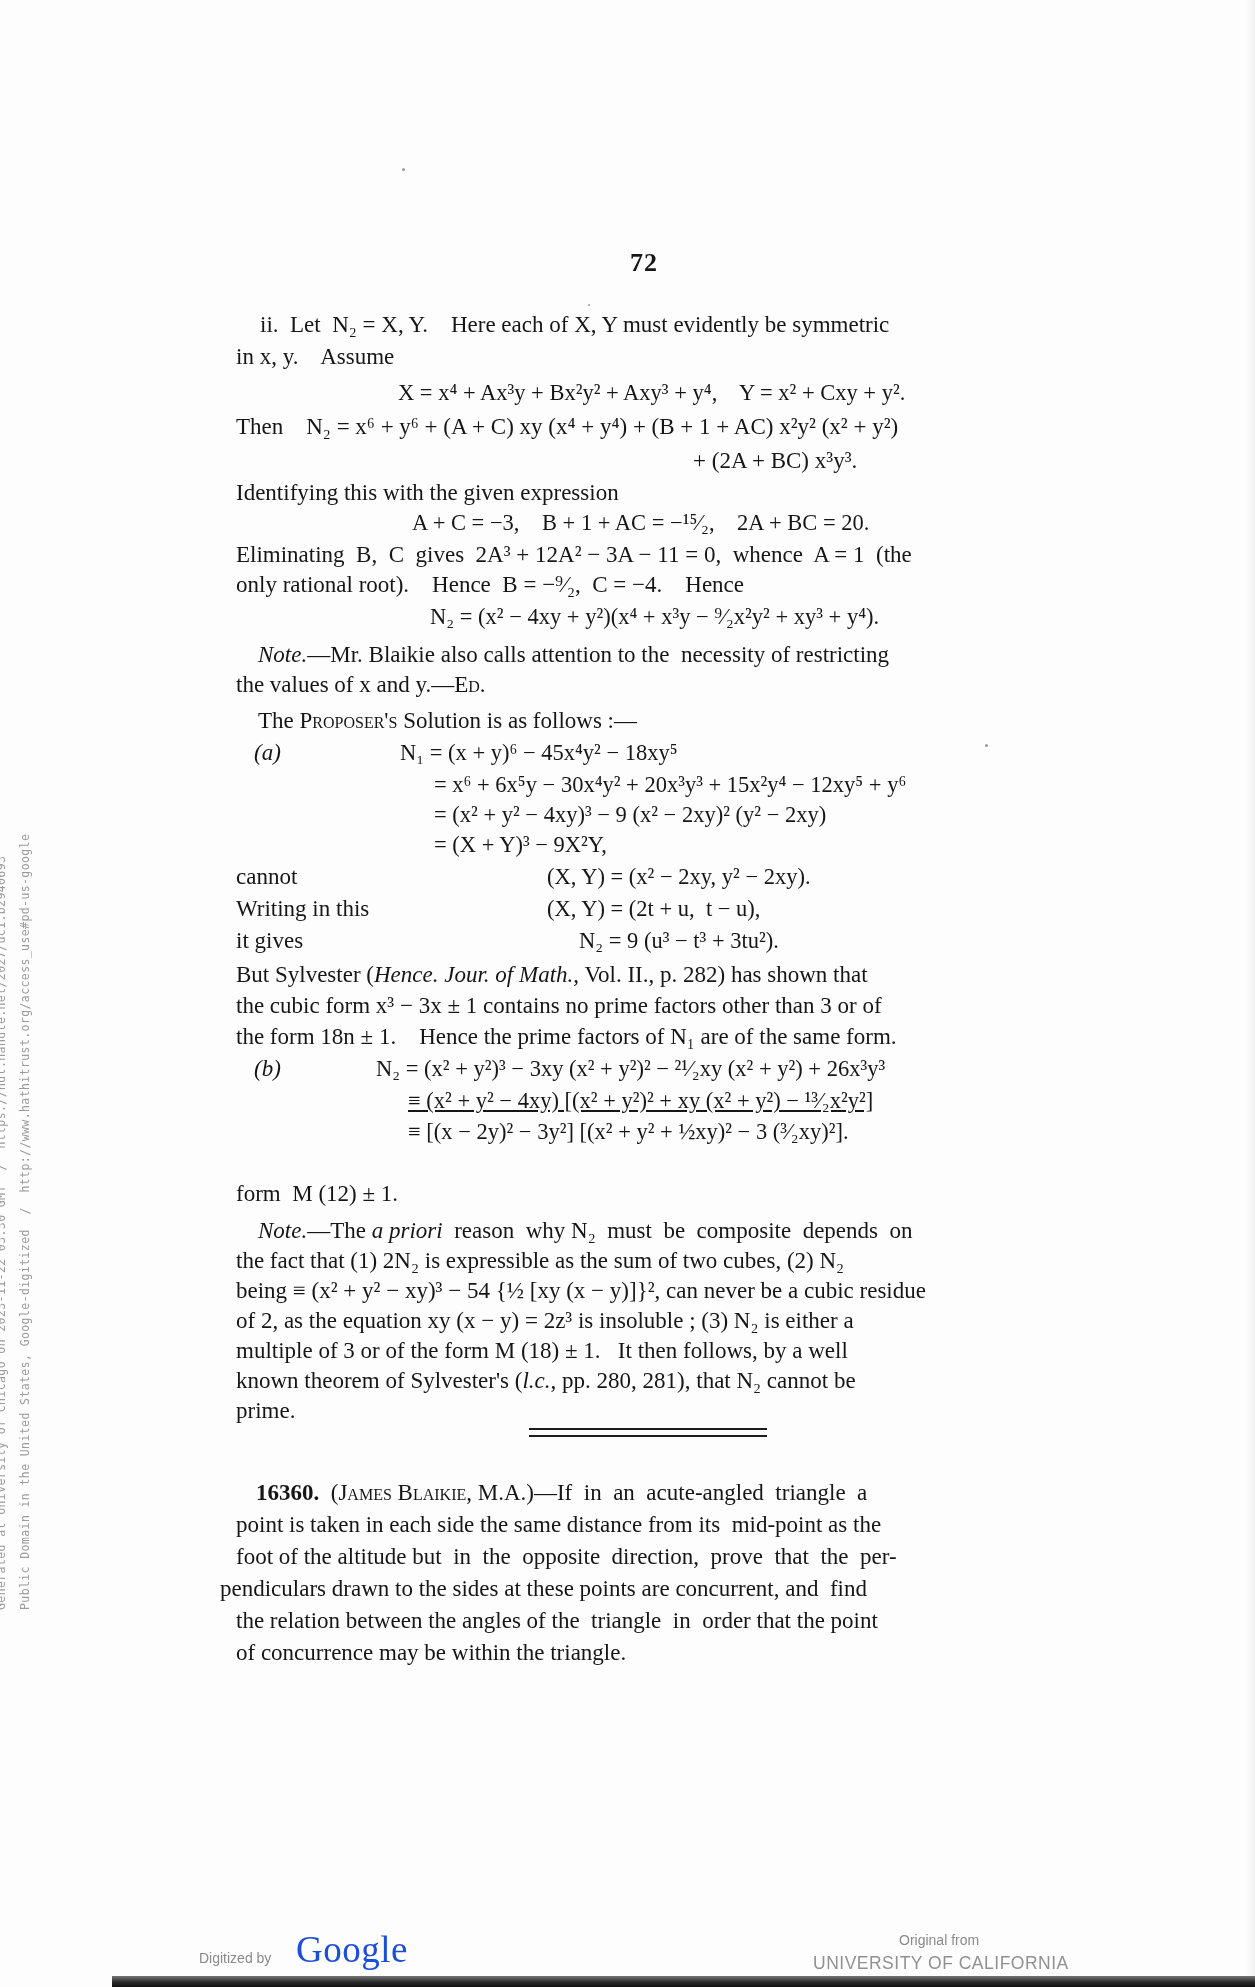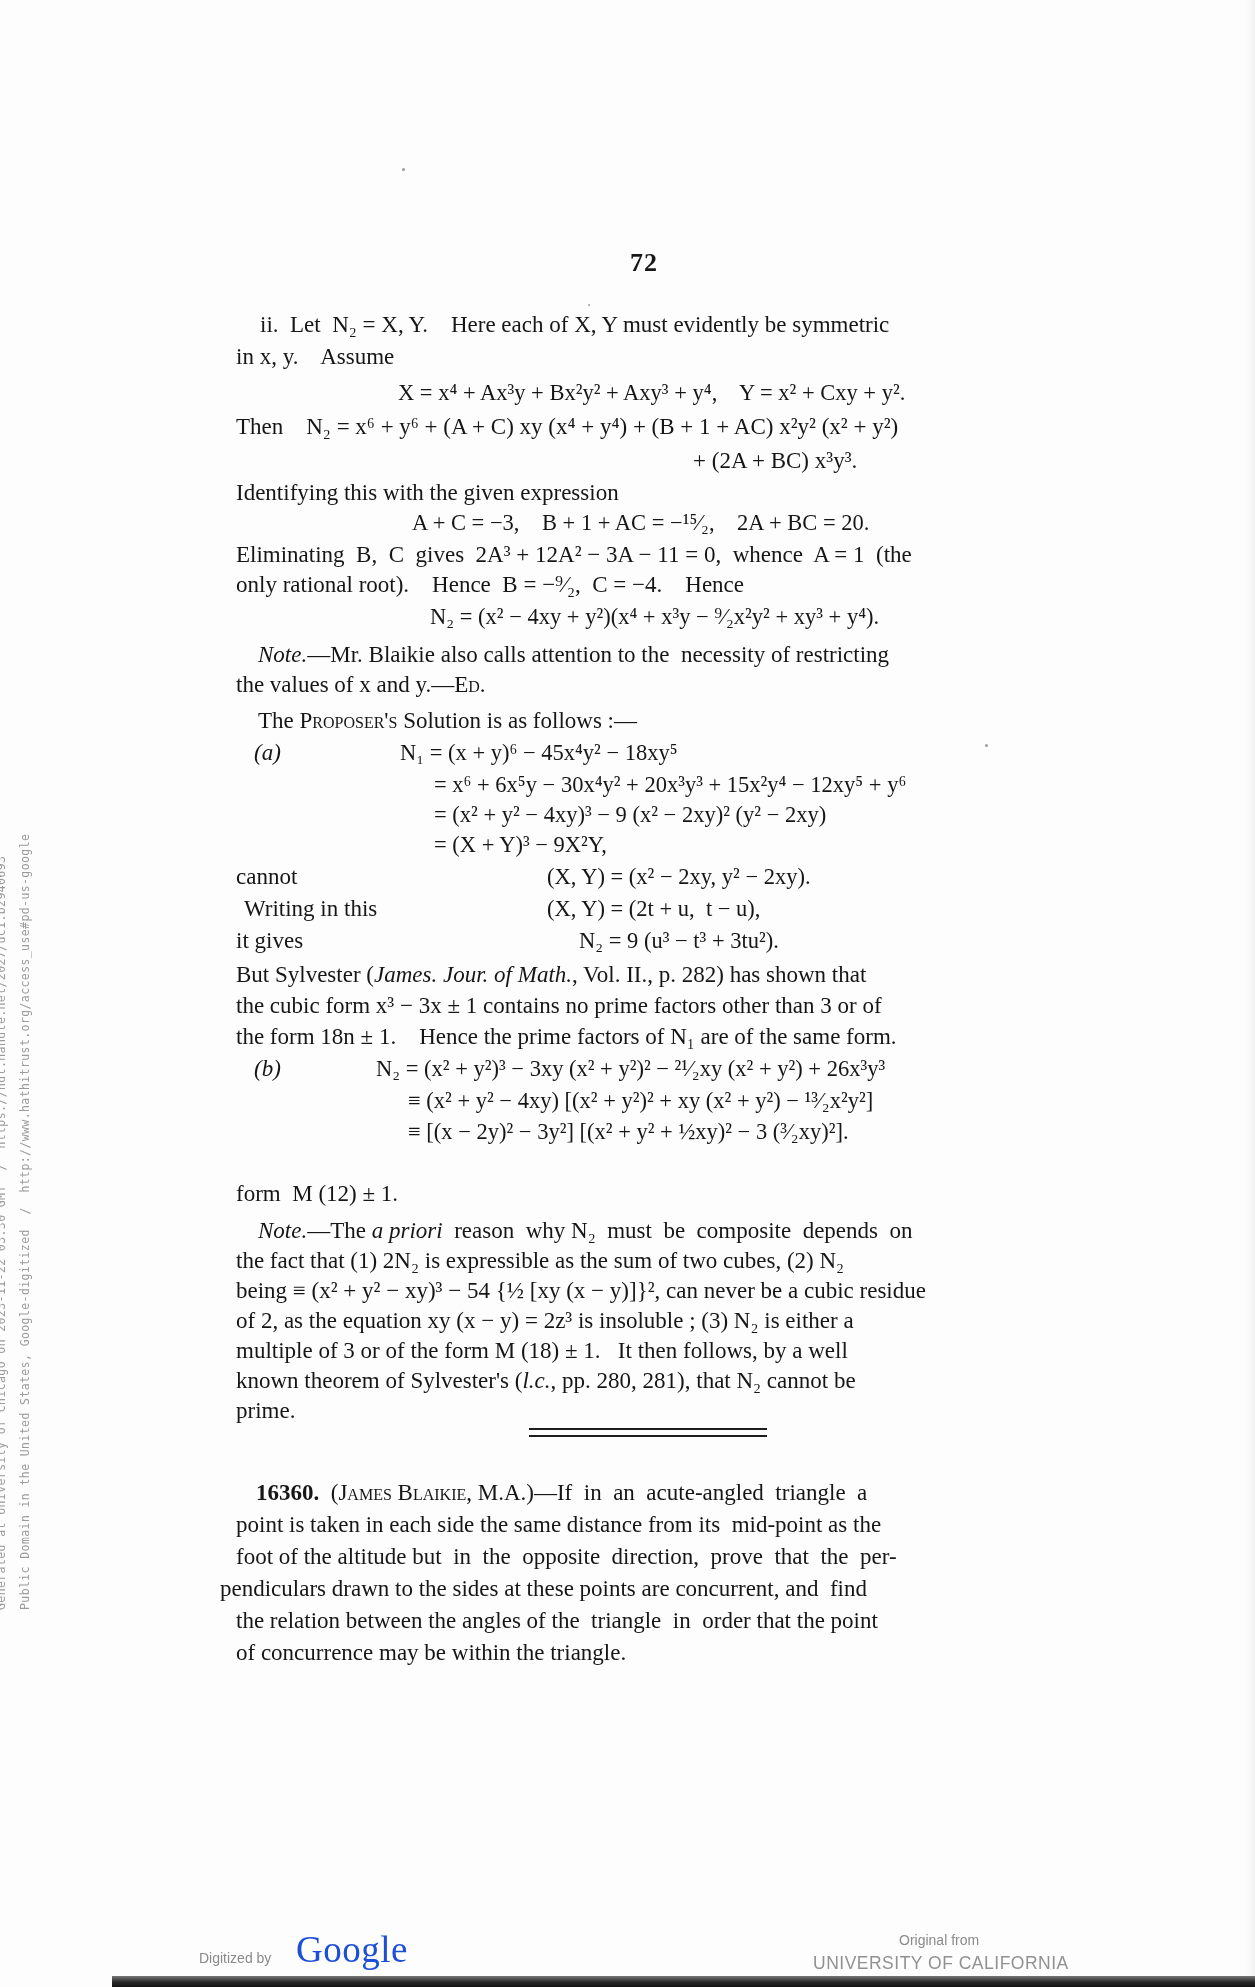--- a/index.html
+++ b/index.html
@@ -61,32 +61,32 @@
   <div class="ln" style="left:258px;top:708px;"><span>The </span><span class="sc">Proposer's</span><span> Solution is as follows :—</span></div>
 
   <div class="ln i" style="left:254px;top:740px;">(a)</div>
   <div class="ln eq" style="left:400px;top:740px;">N₁ = (x + y)⁶ − 45x⁴y² − 18xy⁵</div>
   <div class="ln eq" style="left:434px;top:772px;">= x⁶ + 6x⁵y − 30x⁴y² + 20x³y³ + 15x²y⁴ − 12xy⁵ + y⁶</div>
   <div class="ln eq" style="left:434px;top:802px;">= (x² + y² − 4xy)³ − 9 (x² − 2xy)² (y² − 2xy)</div>
   <div class="ln eq" style="left:434px;top:832px;">= (X + Y)³ − 9X²Y,</div>
 
   <div class="ln" style="left:236px;top:864px;">cannot</div>
   <div class="ln eq" style="left:547px;top:864px;">(X, Y) = (x² − 2xy, y² − 2xy).</div>
-  <div class="ln" style="left:244px;top:896px;">Writing in this</div>
+  <div class="ln" style="left:236px;top:896px;">Writing in this</div>
   <div class="ln eq" style="left:547px;top:896px;">(X, Y) = (2t + u,  t − u),</div>
   <div class="ln" style="left:236px;top:928px;">it gives</div>
   <div class="ln eq" style="left:579px;top:928px;">N₂ = 9 (u³ − t³ + 3tu²).</div>
 
-  <div class="ln" style="left:236px;top:962px;"><span>But Sylvester (</span><span class="i">James. Jour. of Math.</span><span>, Vol. II., p. 282) has shown that</span></div>
+  <div class="ln" style="left:236px;top:962px;"><span>But Sylvester (</span><span class="i">Hence. Jour. of Math.</span><span>, Vol. II., p. 282) has shown that</span></div>
   <div class="ln" style="left:236px;top:993px;">the cubic form x³ − 3x ± 1 contains no prime factors other than 3 or of</div>
   <div class="ln" style="left:236px;top:1024px;">the form 18n ± 1.    Hence the prime factors of N₁ are of the same form.</div>
 
   <div class="ln i" style="left:254px;top:1056px;">(b)</div>
   <div class="ln eq" style="left:376px;top:1056px;">N₂ = (x² + y²)³ − 3xy (x² + y²)² − ²¹⁄₂xy (x² + y²) + 26x³y³</div>
-  <div class="ln eq" style="left:408px;top:1088px;">≡ (x² + y² − 4xy) [(x² + y²)² + xy (x² + y²) − ¹³⁄₂x²y²]</div>
+  <div class="ln eq" style="left:408px;top:1088px;text-decoration:underline;">≡ (x² + y² − 4xy) [(x² + y²)² + xy (x² + y²) − ¹³⁄₂x²y²]</div>
   <div class="ln eq" style="left:408px;top:1119px;">≡ [(x − 2y)² − 3y²] [(x² + y² + ½xy)² − 3 (³⁄₂xy)²].</div>
 
   <div class="ln" style="left:236px;top:1181px;">form  M (12) ± 1.</div>
 
   <div class="ln" style="left:258px;top:1218px;"><span class="i">Note.</span><span>—The </span><span class="i">a priori</span><span>  reason  why N₂  must  be  composite  depends  on</span></div>
   <div class="ln" style="left:236px;top:1248px;">the fact that (1) 2N₂ is expressible as the sum of two cubes, (2) N₂</div>
   <div class="ln" style="left:236px;top:1278px;">being ≡ (x² + y² − xy)³ − 54 {½ [xy (x − y)]}², can never be a cubic residue</div>
   <div class="ln" style="left:236px;top:1308px;">of 2, as the equation xy (x − y) = 2z³ is insoluble ; (3) N₂ is either a</div>
   <div class="ln" style="left:236px;top:1338px;">multiple of 3 or of the form M (18) ± 1.   It then follows, by a well</div>
   <div class="ln" style="left:236px;top:1368px;"><span>known theorem of Sylvester's (</span><span class="i">l.c.</span><span>, pp. 280, 281), that N₂ cannot be</span></div>

